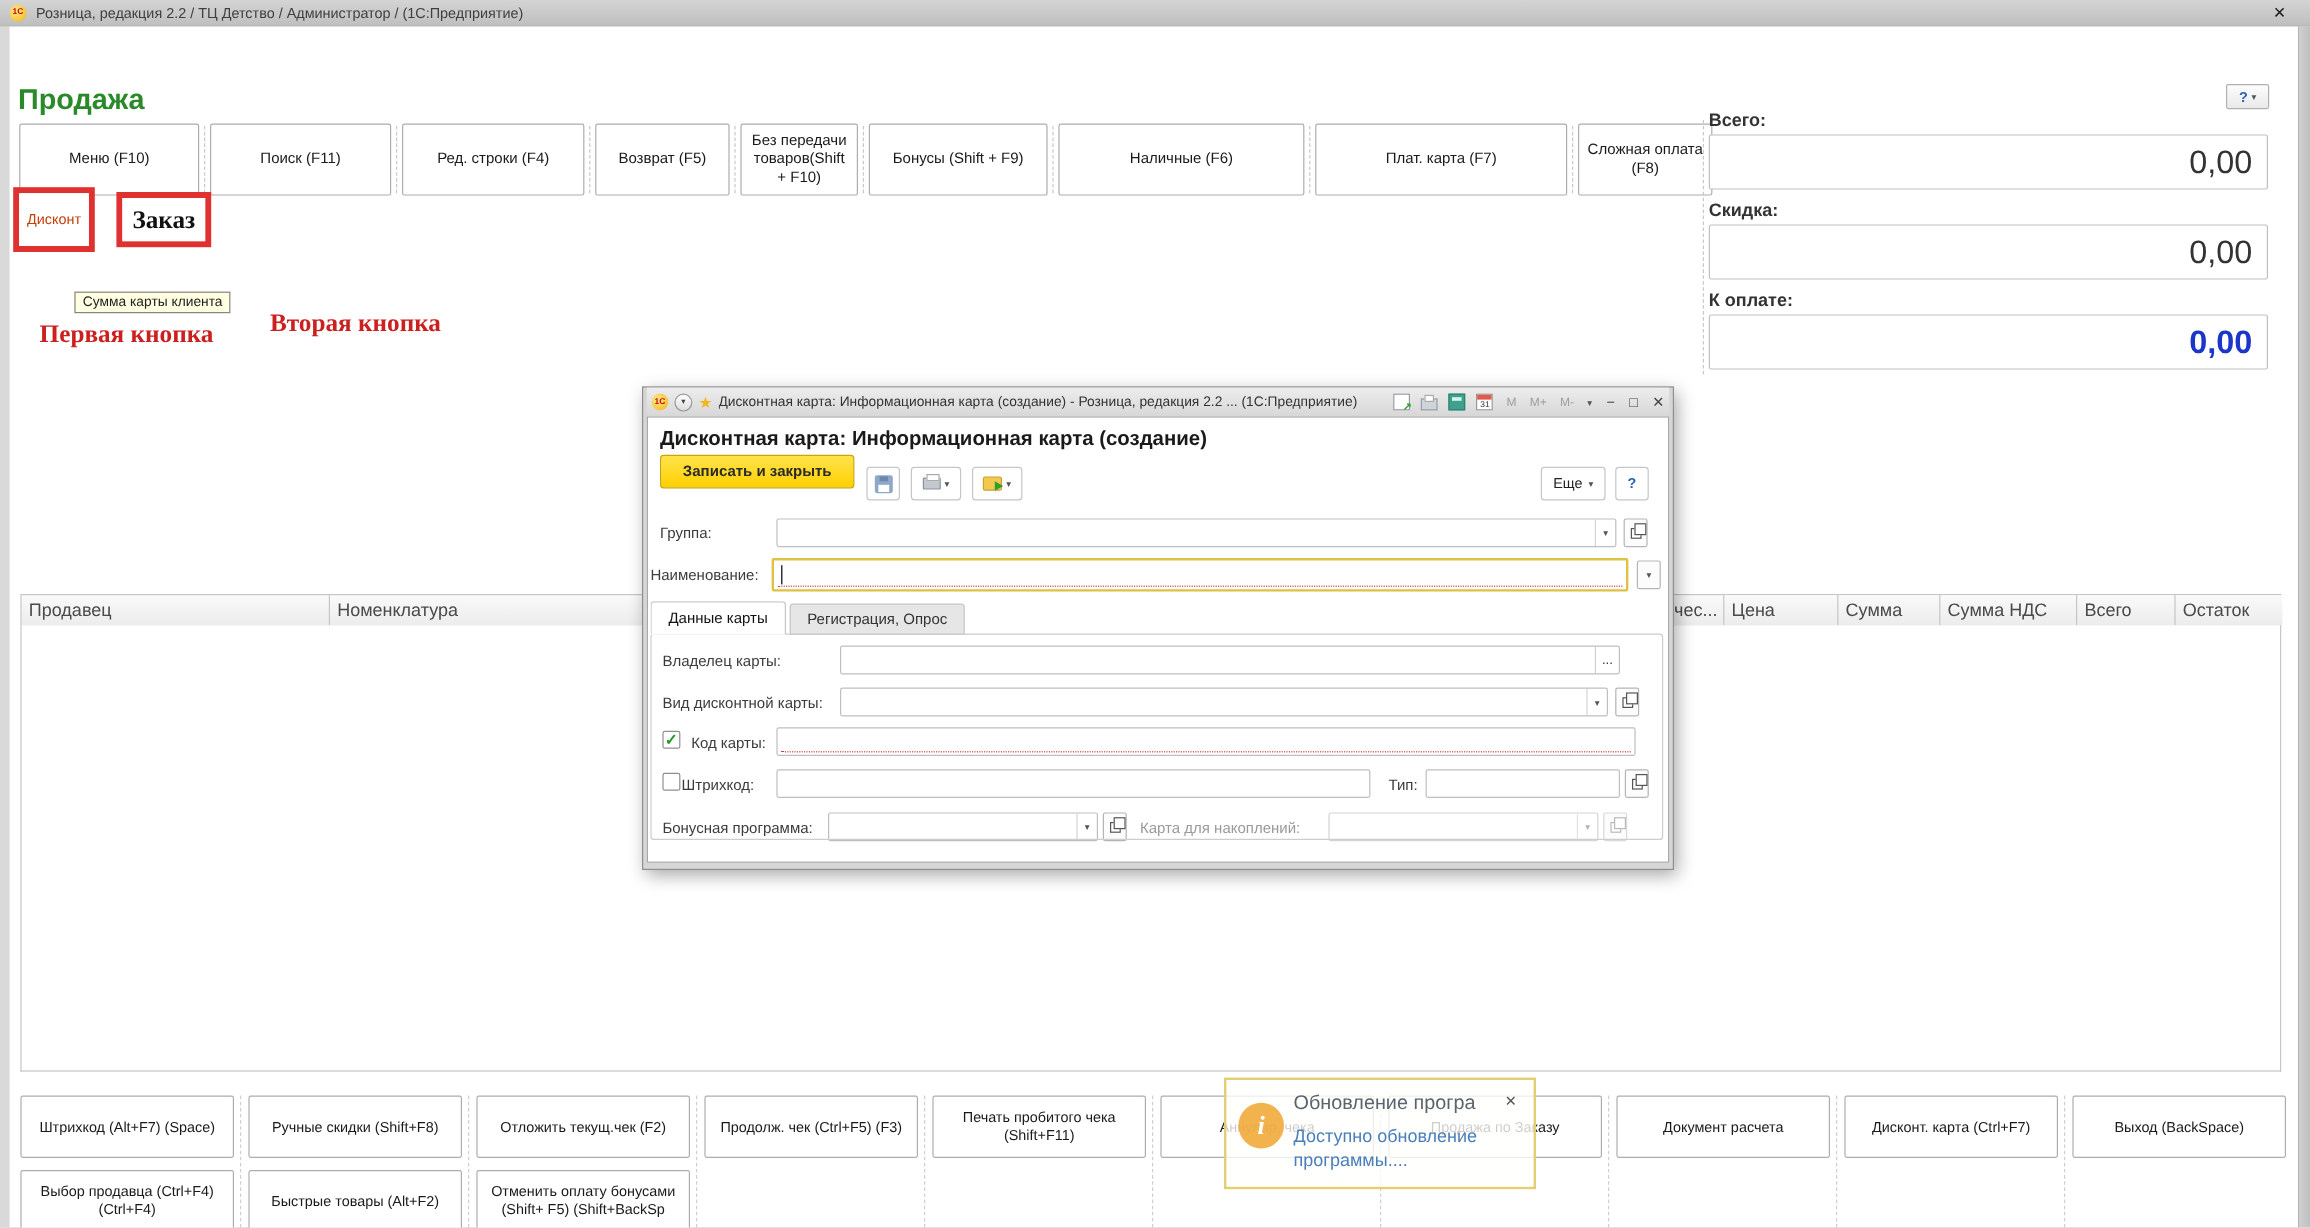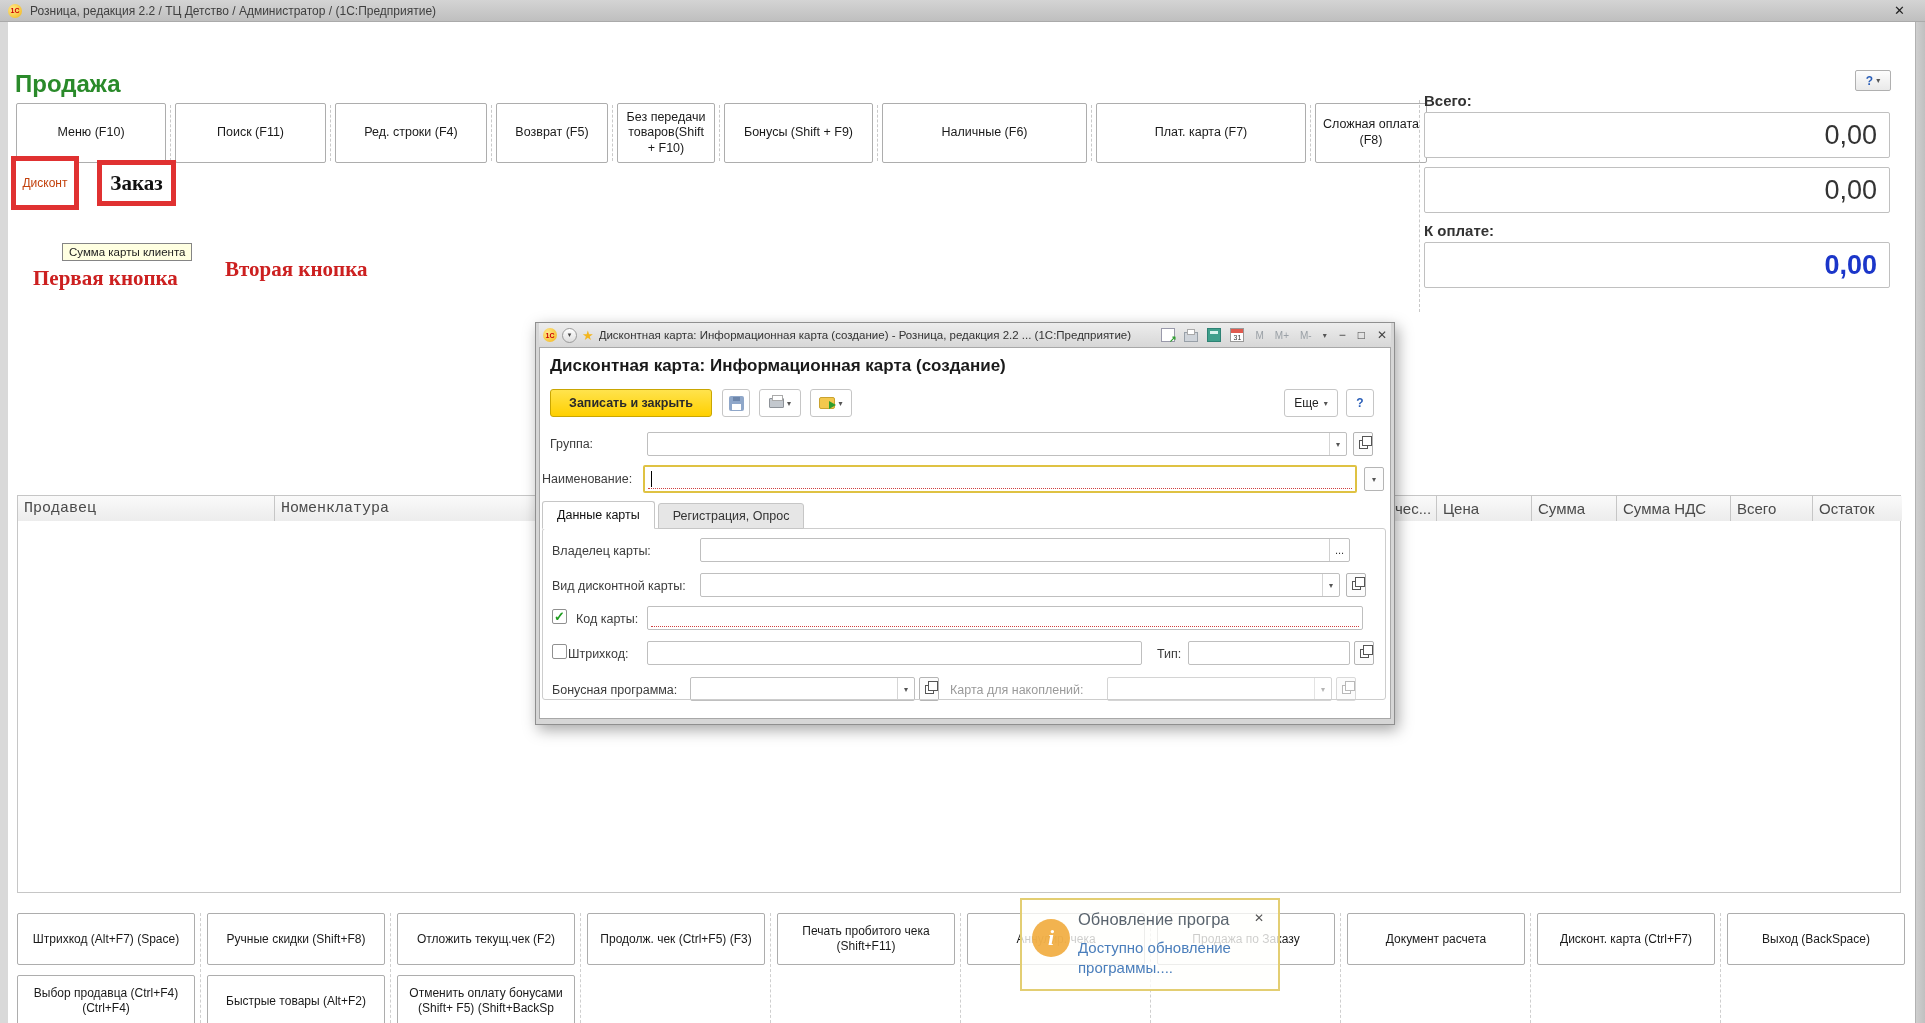--- a/index.html
+++ b/index.html
@@ -66,21 +66,21 @@
   .t-label { font-size:15px; font-weight:bold; color:#333; margin-bottom:3px; }
   .t-value { height:46px; border:1px solid #c0c0c0; border-radius:2px; background:#fff;
     display:flex; align-items:center; justify-content:flex-end; padding-right:12px;
     font-size:27px; color:#333; }
   .total-group:nth-of-type(3) .t-value { color:var(--amount-blue,#1b36c9); font-weight:bold; }
 
   
   .table-header { position:absolute; left:17px; top:495px; width:1884px; height:27px;
     background:linear-gradient(#fafafa,#ececec); border:1px solid #c6c6c6; display:flex; }
   .th { font-size:15px; color:#4a4a4a; display:flex; align-items:center; padding-left:6px;
-    border-right:1px solid #c6c6c6; white-space:nowrap; overflow:hidden; height:100%;font-family:Liberation Mono, monospace; }
+    border-right:1px solid #c6c6c6; white-space:nowrap; overflow:hidden; height:100%; }
   .th-seller { width:257px; } .th-nomen { flex:1; border-right:none; }
   .th-right { position:absolute; left:1377px; top:0; height:100%; display:flex; }
   .th-r { font-size:15px; color:#4a4a4a; display:flex; align-items:center; padding-left:6px;
     border-left:1px solid #c6c6c6; white-space:nowrap; overflow:hidden; height:100%;
     background:linear-gradient(#fafafa,#ececec); }
   .th-r:nth-of-type(1){ width:41px; border-left:none; padding-left:0; background:none; }
   .th-r:nth-of-type(2){ width:95px; } .th-r:nth-of-type(3){ width:85px; }
   .th-r:nth-of-type(4){ width:114px; } .th-r:nth-of-type(5){ width:82px; }
   .th-r:nth-of-type(6){ width:90px; }
   .table-body { position:absolute; left:17px; top:521px; width:1884px; height:372px;
@@ -125,21 +125,21 @@
   .mi-calc { background:#3fa08c; border:1px solid #2e8274; }
   .mi-calc::before { content:''; position:absolute; top:2px; left:2px; right:2px; height:3px; background:#d8f3ec; }
   .mi-cal { background:#fff; border:1px solid #999; display:flex; align-items:flex-end; justify-content:center;
     font-size:7px; color:#333; }
   .mi-cal::before { content:''; position:absolute; top:0; left:0; right:0; height:4px; background:#e05a4e; }
   .mem { font-size:10px; color:#9aa0a6; margin-left:6px; flex:none; }
   .dlg-ctrl { font-size:12px; color:#444; margin-left:7px; background:none; border:none; flex:none; }
   .dlg-body { position:relative; background:#fff; border:1px solid #a8a8a8; height:372px; }
 
   .dlg-heading { position:absolute; left:10px; top:8px; font-size:17px; font-weight:600; color:#1a1a1a; }
-  .ybtn { position:absolute; left:10px; top:41px; width:162px; height:28px;
+  .ybtn { position:absolute; left:10px; top:31px; width:162px; height:28px;
     background:linear-gradient(#ffe34d,#ffd000); border:1px solid #c9a602; border-radius:3px;
     font-size:12.5px; font-weight:bold; color:#2a2a2a; display:flex; align-items:center; justify-content:center;text-align:center; }
   .tool-btn { position:absolute; top:41px; height:28px; background:#fff; border:1px solid #c6c6c6;
     border-radius:3px; display:flex; align-items:center; justify-content:center; gap:3px; }
   #tb-save { left:182px; width:28px; } #tb-print { left:219px; width:42px; }
   #tb-open { left:270px; width:42px; }
   #tb-more { left:744px; width:54px; font-size:12px; color:#222; gap:5px; }
   #tb-help { left:806px; width:28px; font-size:12px; font-weight:bold; color:#2b5fb8; }
   .ic-floppy { width:15px; height:15px; background:#8fa7c9; border-radius:2px; position:relative; }
   .ic-floppy::before { content:''; position:absolute; left:3px; bottom:1px; width:9px; height:6px; background:#fff; }
@@ -253,20 +253,21 @@
 
   <div class="totals-sep"></div>
   <div class="totals">
 
       <div class="total-group">
         <div class="t-label">Всего:</div>
         <div class="t-value">0,00</div>
       </div>
 
       <div class="total-group">
+        <div class="t-label">Скидка:</div>
         <div class="t-value">0,00</div>
       </div>
 
       <div class="total-group">
         <div class="t-label">К оплате:</div>
         <div class="t-value">0,00</div>
       </div>
 
   </div>
 

